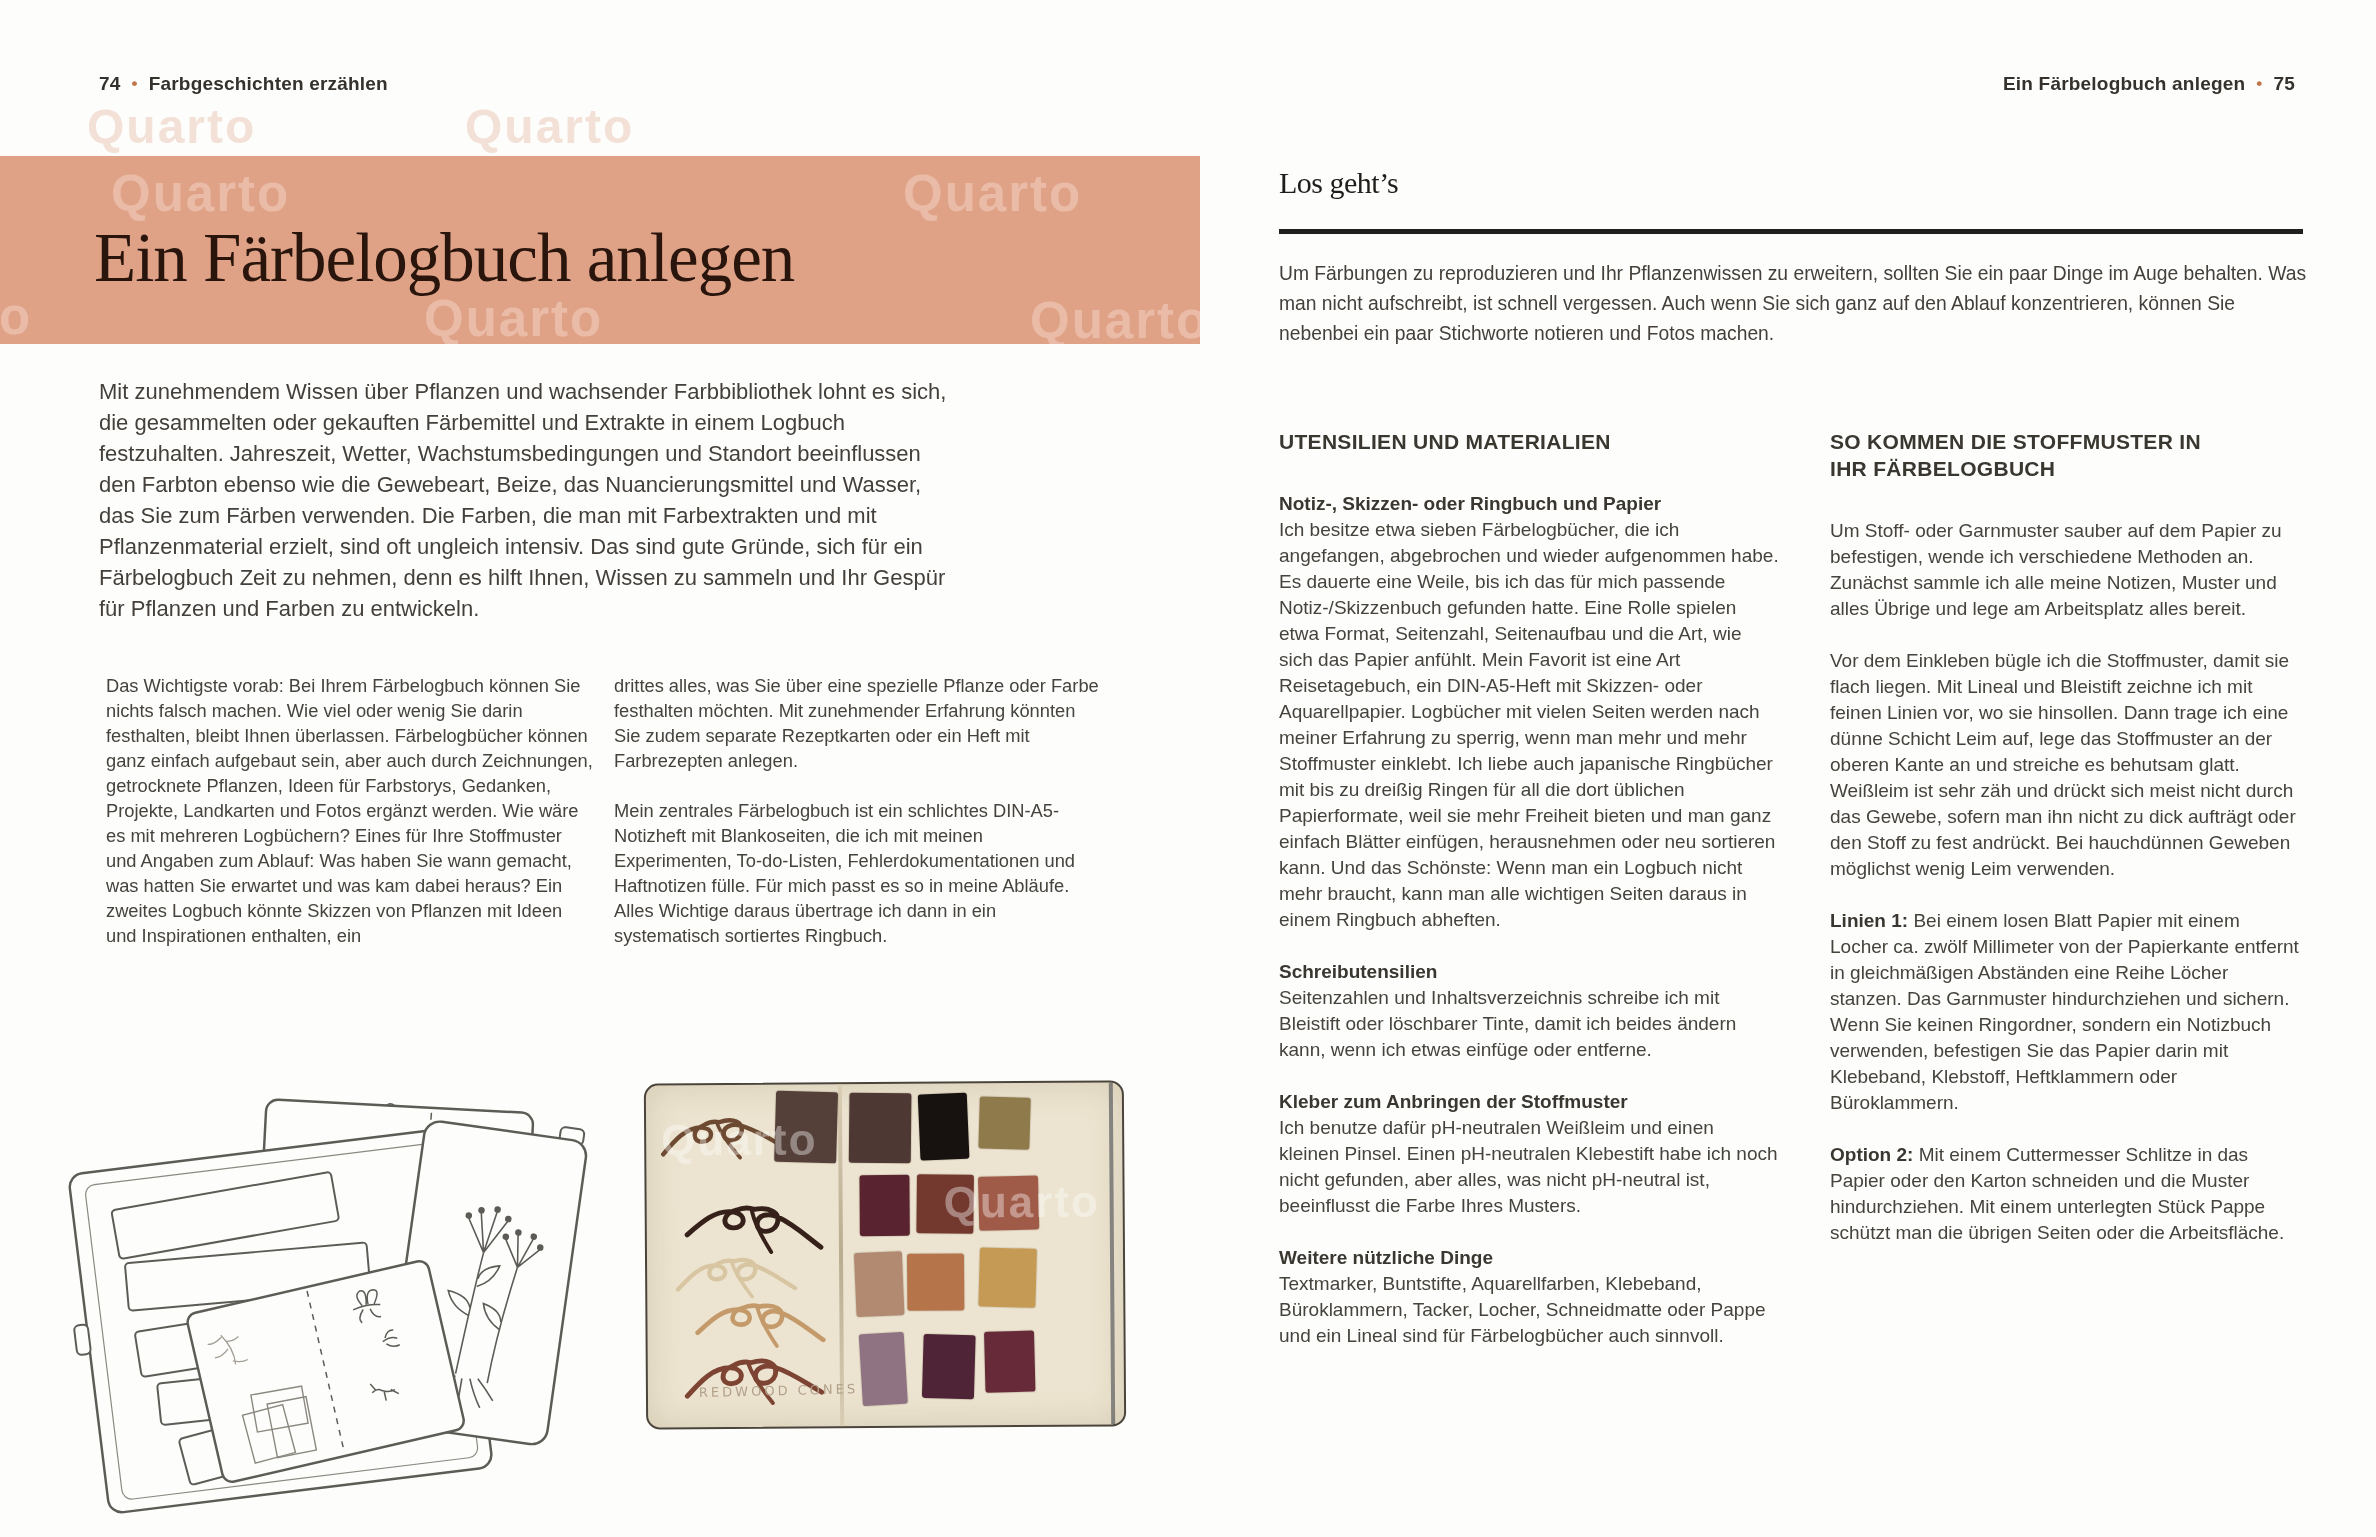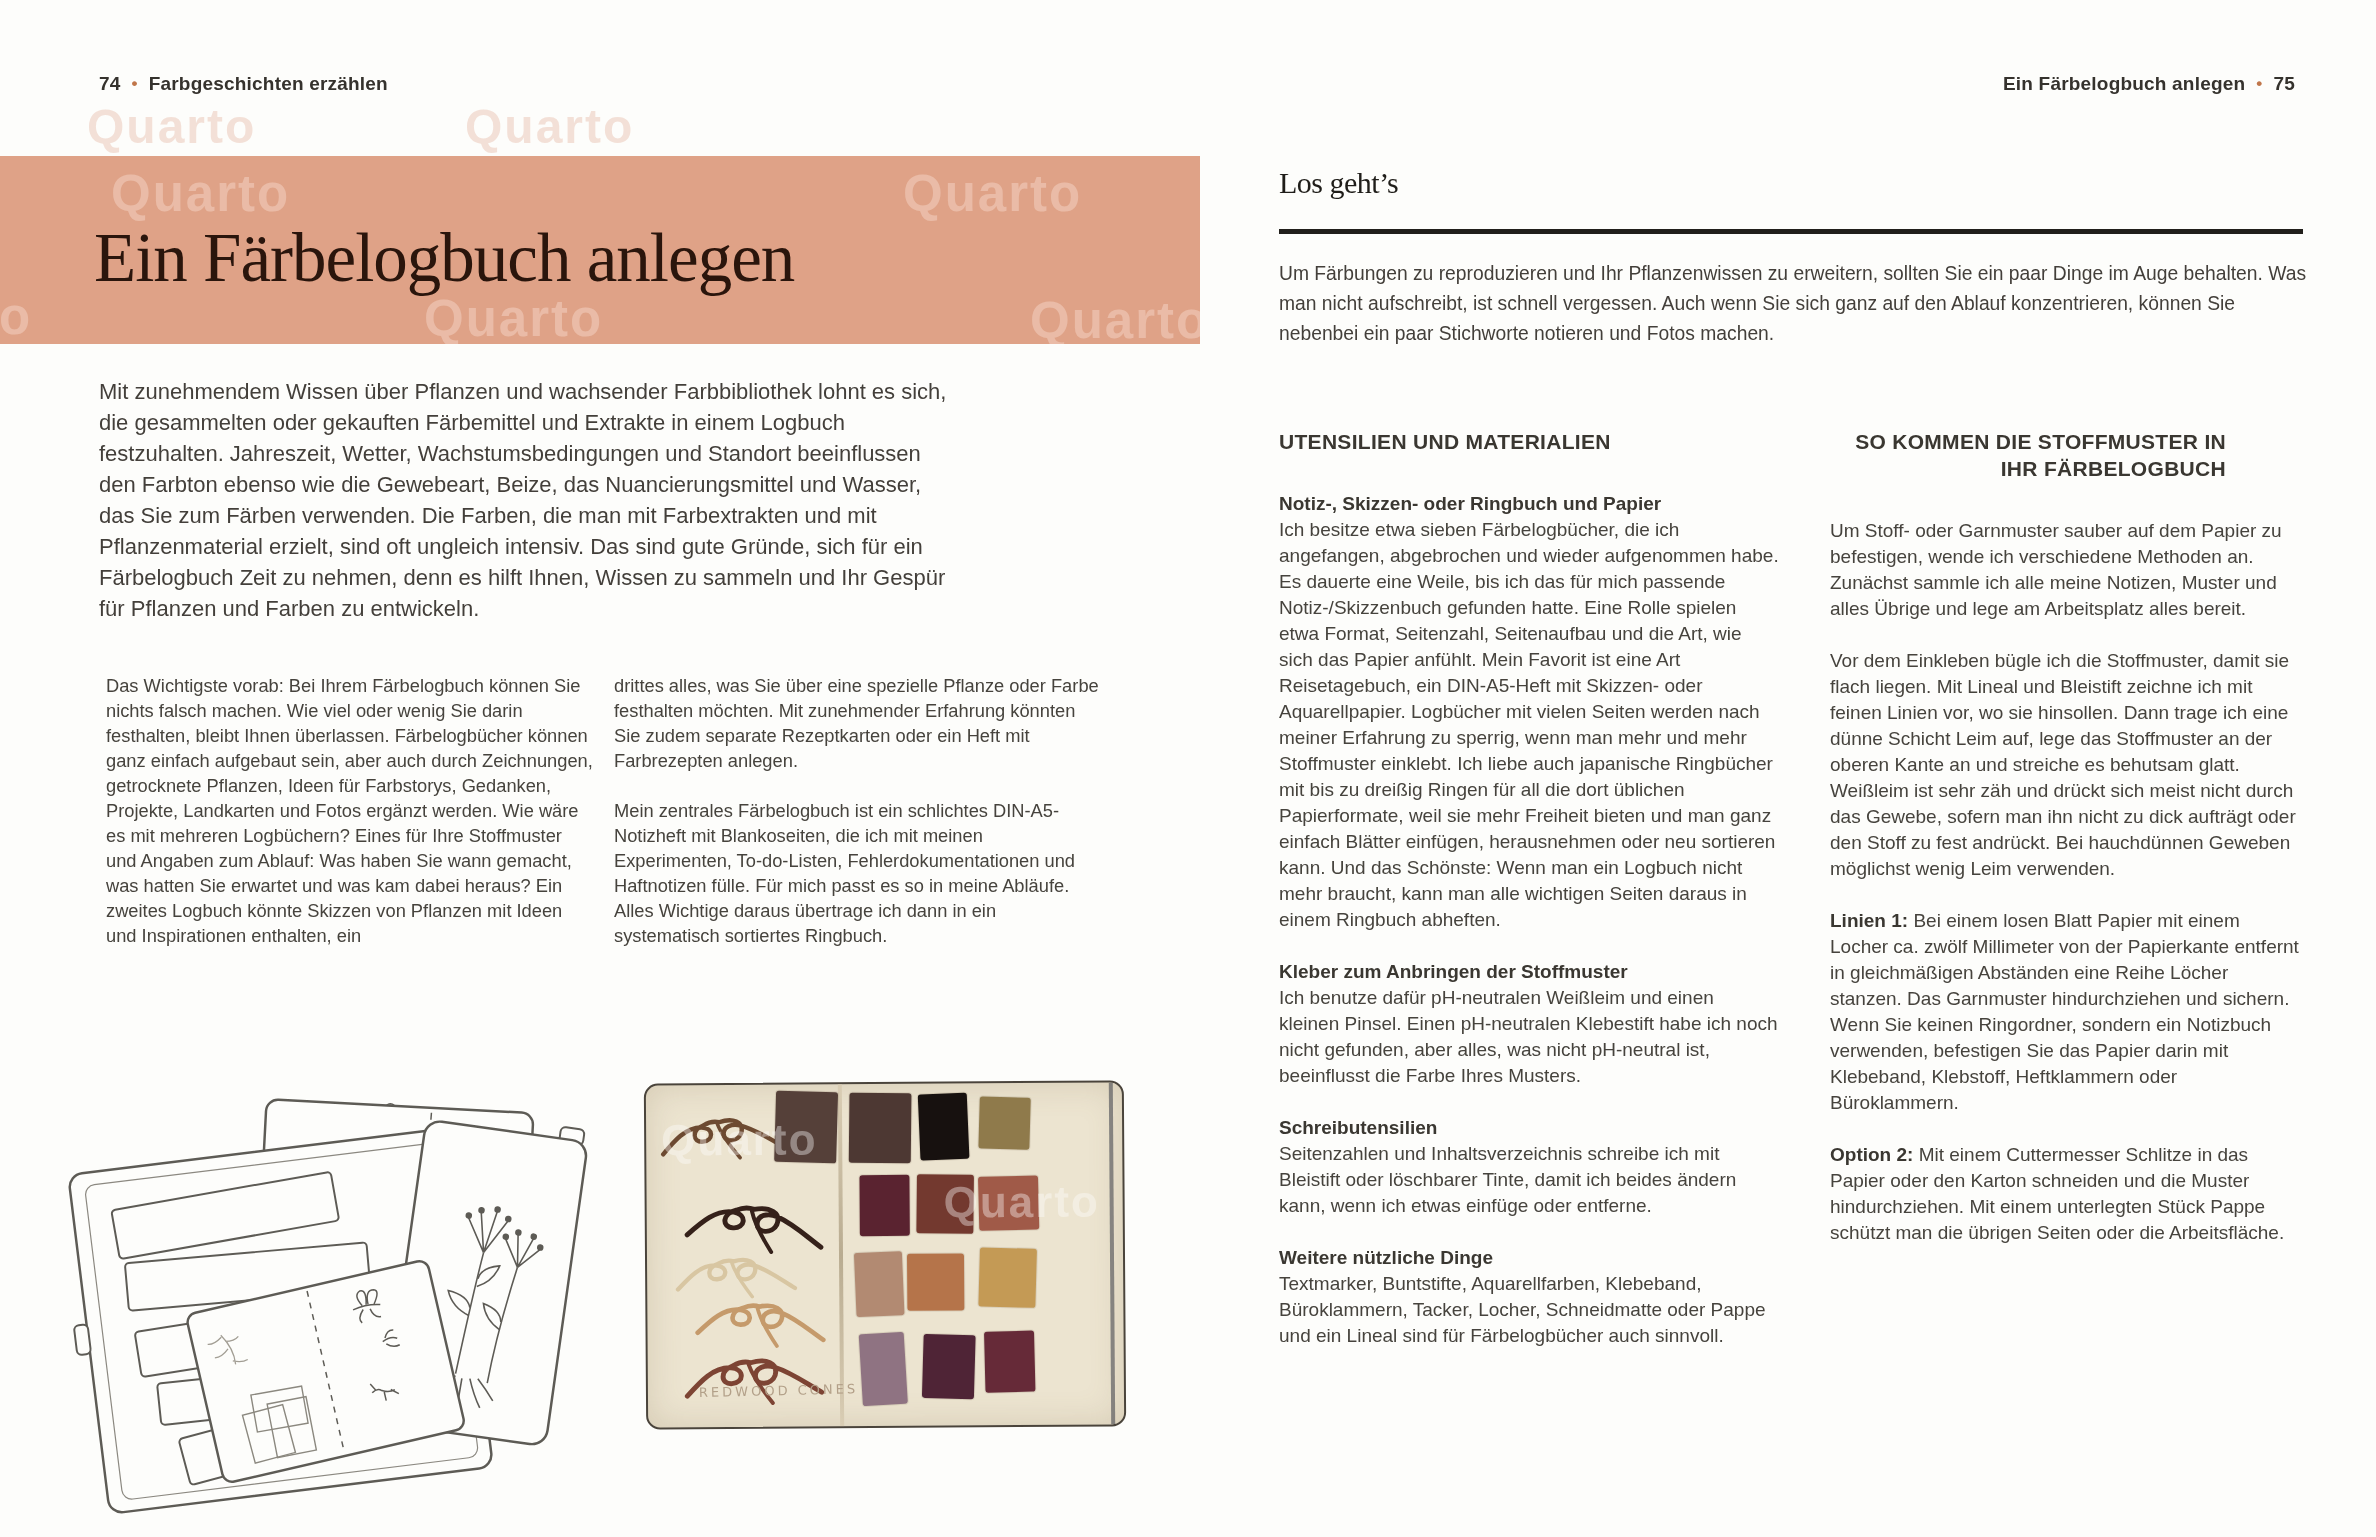--- a/index.html
+++ b/index.html
@@ -232,35 +232,35 @@
   <div class="rule"></div>
   <div class="intro75">Um Färbungen zu reproduzieren und Ihr Pflanzenwissen zu erweitern, sollten Sie ein paar Dinge im Auge behalten. Was man nicht aufschreibt, ist schnell vergessen. Auch wenn Sie sich ganz auf den Ablauf konzentrieren, können Sie nebenbei ein paar Stichworte notieren und Fotos machen.</div>
 
   <div class="col75 c75a">
     <h3 class="colhead" style="margin-top:0;">UTENSILIEN UND MATERIALIEN</h3>
     <div class="block">
       <div class="subhead" style="margin-top:0;">Notiz-, Skizzen- oder Ringbuch und Papier</div>
       <p>Ich besitze etwa sieben Färbelogbücher, die ich angefangen, abgebrochen und wieder aufgenommen habe. Es dauerte eine Weile, bis ich das für mich passende Notiz-/Skizzenbuch gefunden hatte. Eine Rolle spielen etwa Format, Seitenzahl, Seitenaufbau und die Art, wie sich das Papier anfühlt. Mein Favorit ist eine Art Reisetagebuch, ein DIN-A5-Heft mit Skizzen- oder Aquarellpapier. Logbücher mit vielen Seiten werden nach meiner Erfahrung zu sperrig, wenn man mehr und mehr Stoffmuster einklebt. Ich liebe auch japanische Ringbücher mit bis zu dreißig Ringen für all die dort üblichen Papierformate, weil sie mehr Freiheit bieten und man ganz einfach Blätter einfügen, herausnehmen oder neu sortieren kann. Und das Schönste: Wenn man ein Logbuch nicht mehr braucht, kann man alle wichtigen Seiten daraus in einem Ringbuch abheften.</p>
     </div>
     <div class="block">
+      <div class="subhead">Schreibutensilien</div>
+      <p>Seitenzahlen und Inhaltsverzeichnis schreibe ich mit Bleistift oder löschbarer Tinte, damit ich beides ändern kann, wenn ich etwas einfüge oder entferne.</p>
+    </div>
+    <div class="block">
       <div class="subhead">Kleber zum Anbringen der Stoffmuster</div>
       <p>Ich benutze dafür pH-neutralen Weißleim und einen kleinen Pinsel. Einen pH-neutralen Klebestift habe ich noch nicht gefunden, aber alles, was nicht pH-neutral ist, beeinflusst die Farbe Ihres Musters.</p>
     </div>
     <div class="block">
-      <div class="subhead">Schreibutensilien</div>
-      <p>Seitenzahlen und Inhaltsverzeichnis schreibe ich mit Bleistift oder löschbarer Tinte, damit ich beides ändern kann, wenn ich etwas einfüge oder entferne.</p>
-    </div>
-    <div class="block">
       <div class="subhead">Weitere nützliche Dinge</div>
       <p>Textmarker, Buntstifte, Aquarellfarben, Klebeband, Büroklammern, Tacker, Locher, Schneidmatte oder Pappe und ein Lineal sind für Färbelogbücher auch sinnvoll.</p>
     </div>
   </div>
 
   <div class="col75 c75b">
-    <h3 class="colhead" style="margin-top:0;text-align:right;">SO KOMMEN DIE STOFFMUSTER IN IHR FÄRBELOGBUCH</h3>
+    <h3 class="colhead" style="margin-top:0;">SO KOMMEN DIE STOFFMUSTER IN IHR FÄRBELOGBUCH</h3>
     <p><span>Um Stoff- oder Garnmuster sauber auf dem Papier zu befestigen, wende ich verschiedene Methoden an. Zunächst sammle ich alle meine Notizen, Muster und alles Übrige und lege am Arbeitsplatz alles bereit.</span></p>
     <p><span>Vor dem Einkleben bügle ich die Stoffmuster, damit sie flach liegen. Mit Lineal und Bleistift zeichne ich mit feinen Linien vor, wo sie hinsollen. Dann trage ich eine dünne Schicht Leim auf, lege das Stoffmuster an der oberen Kante an und streiche es behutsam glatt. Weißleim ist sehr zäh und drückt sich meist nicht durch das Gewebe, sofern man ihn nicht zu dick aufträgt oder den Stoff zu fest andrückt. Bei hauchdünnen Geweben möglichst wenig Leim verwenden.</span></p>
     <p><b class="lead">Linien 1:</b> <span>Bei einem losen Blatt Papier mit einem Locher ca. zwölf Millimeter von der Papierkante entfernt in gleichmäßigen Abständen eine Reihe Löcher stanzen. Das Garnmuster hindurchziehen und sichern. Wenn Sie keinen Ringordner, sondern ein Notizbuch verwenden, befestigen Sie das Papier darin mit Klebeband, Klebstoff, Heftklammern oder Büroklammern.</span></p>
     <p><b class="lead">Option 2:</b> <span>Mit einem Cuttermesser Schlitze in das Papier oder den Karton schneiden und die Muster hindurchziehen. Mit einem unterlegten Stück Pappe schützt man die übrigen Seiten oder die Arbeitsfläche.</span></p>
   </div>
 
 </div>
 
 
 </body></html>

